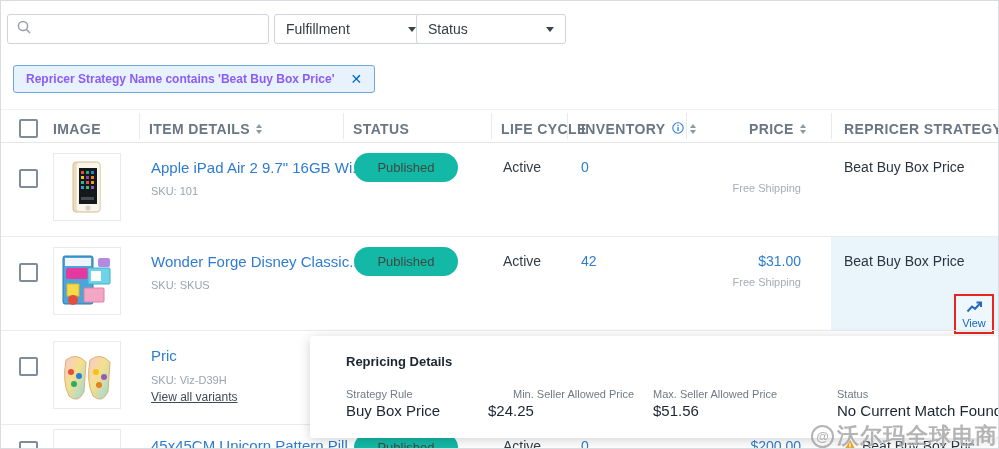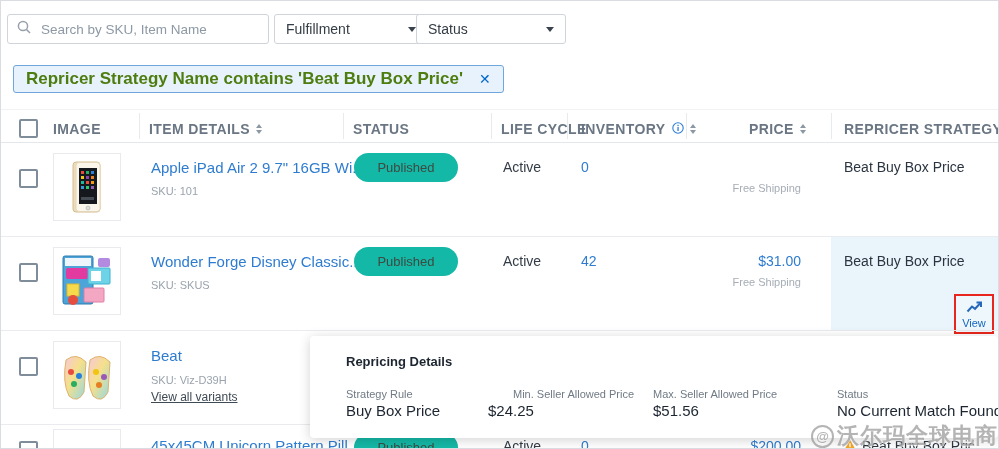--- a/index.html
+++ b/index.html
@@ -11,21 +11,21 @@
       display:flex;align-items:center;padding:0 9px;gap:8px;background:#fff;}
   .search-box input{border:none;outline:none;flex:1;font-size:13.5px;color:#3a434d;
       font-family:"Liberation Sans",sans-serif;background:transparent;}
   .search-box input::placeholder{color:#8d99a5;}
   .select{height:28px;border:1px solid #cfd4da;border-radius:3px;background:#fff;display:flex;
       align-items:center;justify-content:space-between;padding:0 11px;font-size:14px;color:#343c44;cursor:pointer;}
   .caret{width:0;height:0;border-left:4.5px solid transparent;border-right:4.5px solid transparent;
       border-top:5px solid #3a434d;}
   .chip{left:12px;top:64px;height:26px;background:#e8f2fc;border:1px solid #6fa7dd;border-radius:3px;
       display:flex;align-items:center;gap:16px;padding:0 12px;}
-  .chip-text{font-size:17px;font-weight:bold;color:#4d7c0f;}
+  .chip-text{font-size:12px;font-weight:bold;color:#8b5cf6;}
   .chip-x{font-size:14px;color:#0068c9;cursor:pointer;line-height:1;}
   
   .th{top:120px;font-size:14px;font-weight:bold;color:#6a7683;letter-spacing:.4px;
       display:flex;align-items:center;gap:6px;white-space:nowrap;}
   .sort{display:flex;flex-direction:column;gap:2px;}
   .sort i{display:block;width:0;height:0;border-left:3.5px solid transparent;border-right:3.5px solid transparent;}
   .sort .u{border-bottom:4px solid #8b97a3;}
   .sort .d{border-top:4px solid #8b97a3;}
   .vsep{top:112px;height:26px;width:1px;background:#e8ebee;}
   .hline{left:0;width:999px;height:1px;background:#e9ebee;}
@@ -65,21 +65,20 @@
 
 <div id="app">
 
   <div class="abs search-box">
     <span>
       <svg width="14" height="14" viewBox="0 0 14 14">
           <circle cx="6" cy="6" r="4.6" fill="none" stroke="#98a1ab" stroke-width="1.5"></circle>
           <line x1="9.6" y1="9.6" x2="13" y2="13" stroke="#98a1ab" stroke-width="1.5"></line>
         </svg>
     </span>
-    <input placeholder="Search by SKU, Item Name" style="">
   </div>
   <div class="abs select" style="left:273px;top:13px;width:130px;">
     <span>Fulfillment</span>
     <span class="caret"></span>
   </div>
   <div class="abs select" style="left:415px;top:13px;width:126px;">
     <span>Status</span>
     <span class="caret"></span>
   </div>
 
@@ -223,21 +222,21 @@
       <path d="M8 14 Q4 36 11 50 Q20 58 26 46 L28 16 Q18 6 8 14 Z" fill="url(#cg)" stroke="#e0b26a" stroke-width="1"></path>
       <path d="M32 14 Q28 36 35 50 Q44 58 50 46 L52 16 Q42 6 32 14 Z" fill="url(#cg)" stroke="#e0b26a" stroke-width="1"></path>
       <circle cx="13" cy="26" r="3" fill="#e74c3c"></circle>
         <circle cx="21" cy="30" r="3" fill="#2980d9"></circle>
       <circle cx="16" cy="38" r="3" fill="#27ae60"></circle>
         <circle cx="38" cy="26" r="3" fill="#f1c40f"></circle>
       <circle cx="46" cy="31" r="3" fill="#9b59b6"></circle>
         <circle cx="41" cy="39" r="3" fill="#e67e22"></circle>
     </svg>
   </div>
-  <div class="abs title" style="top:346px;">Beat</div>
+  <div class="abs title" style="top:346px;">Pric</div>
   <div class="abs sku" style="top:373px;">SKU: Viz-D39H</div>
   <div class="abs variants" style="top:389px;">View all variants</div>
   <div class="abs hline" style="top:423px;"></div>
 
   <div class="abs cb" style="left:18px;top:440px;"></div>
   <div class="abs imgbox" style="top:428px;">
     
   </div>
   <div class="abs title" style="top:436px;text-decoration:underline;">45x45CM Unicorn Pattern Pill</div>
   <div class="abs pill" style="top:432px;">Published</div>

